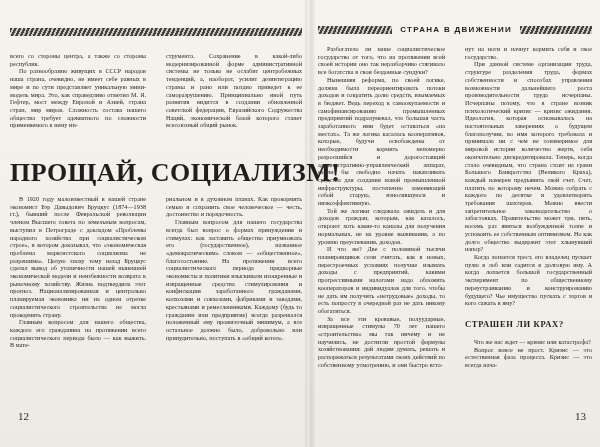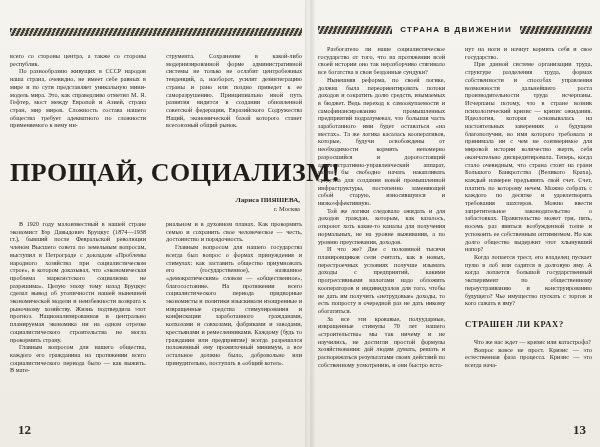--- a/index.html
+++ b/index.html
@@ -55,22 +55,22 @@
     margin-top:18px; white-space:nowrap; color:#1f1e1b;
   }
   .byline { text-align:right; margin-top:8px; padding-right:2px; line-height:8.5px; }
   .byline-name { font-size:7px; font-weight:bold; }
   .byline-city { font-size:6.5px; }
   .subhead {
     font-size:8.5px; font-weight:bold; letter-spacing:0.7px;
     margin:12px 0 9px 0; text-align:left; color:#1f1e1b;
   }
   .pagenum {
-    position:absolute; bottom:9px;
-    font-size:13px; font-weight:bold; color:#2a2a28;
+    position:absolute; bottom:25px;
+    font-size:11px; font-weight:normal; color:#2a2a28;
   }
   .pagenum.num-left  { left:18px; }
   .pagenum.num-right { right:14px;text-align:right; }
 </style>
 </head>
 <body>
 
 <div class="spread">
 
   <section class="page left">
@@ -81,24 +81,20 @@
         <p class="cont">всего со стороны центра, а также со стороны республик.</p>
         <p>По разнообразию живущих в СССР народов наша страна, очевидно, не имеет себе равных в мире и по сути представляет уникальную мини-модель мира. Это, как справедливо отметил М. Я. Гефтер, мост между Европой и Азией, страна стран, мир миров. Сложность состава нашего общества требует адекватного по сложности применяемого к нему ин-</p>
       </div>
       <div class="col">
         <p class="cont">струмента. Сохранение в какой-либо модернизированной форме административной системы не только не ослабит центробежных тенденций, а, наоборот, усилит дезинтеграцию страны и рано или поздно приведет к ее саморазрушению. Принципиально иной путь развития видится в создании обновленной советской федерации, Евразийского Содружества Наций, экономической базой которого станет всесоюзный общий рынок.</p>
       </div>
     </div>
 
     <h1 class="headline">ПРОЩАЙ, СОЦИАЛИЗМ!</h1>
 
-    <div class="byline">
-      <div class="byline-name">Лариса ПИЯШЕВА,</div>
-      <div class="byline-city">г. Москва</div>
-    </div>
 
     <div class="block body-block">
       <div class="col">
         <p>В 1920 году малоизвестный в нашей стране экономист Бэр Давыдович Бруцкус (1874—1938 гг.), бывший после Февральской революции членом Высшего совета по земельным вопросам, выступил в Петрограде с докладом «Проблемы народного хозяйства при социалистическом строе», в котором доказывал, что «экономическая проблема марксистского социализма не разрешима». Целую эпоху тому назад Бруцкус сделал вывод об утопичности нашей нынешней экономической модели и неизбежности возврата к рыночному хозяйству. Жизнь подтвердила этот прогноз. Национализированная и центрально планируемая экономика ни на одном отрезке социалистического строительства не могла прокормить страну.</p>
         <p>Главным вопросом для нашего общества, каждого его гражданина на протяжении всего социалистического периода было — как выжить. В мате-</p>
       </div>
       <div class="col">
         <p class="cont">риальном и в духовном планах. Как прокормить семью и сохранить свое человеческое — честь, достоинство и порядочность.</p>
         <p>Главным вопросом для нашего государства всегда был вопрос о формах принуждения и стимулах: как заставить общество приумножать его (государственное), названное «демократическим» словом — «общественное», благосостояние. На протяжении всего социалистического периода придворные экономисты и политики изыскивали изощренные и извращенные средства стимулирования и конфискации заработанного гражданами, колхозами и совхозами, фабриками и заводами, крестьянами и ремесленниками. Каждому (будь то гражданин или предприятие) всегда разрешался положенный ему прожиточный минимум, а все остальное должно было, добровольно или принудительно, поступать в «общий котел».</p>
       </div>

